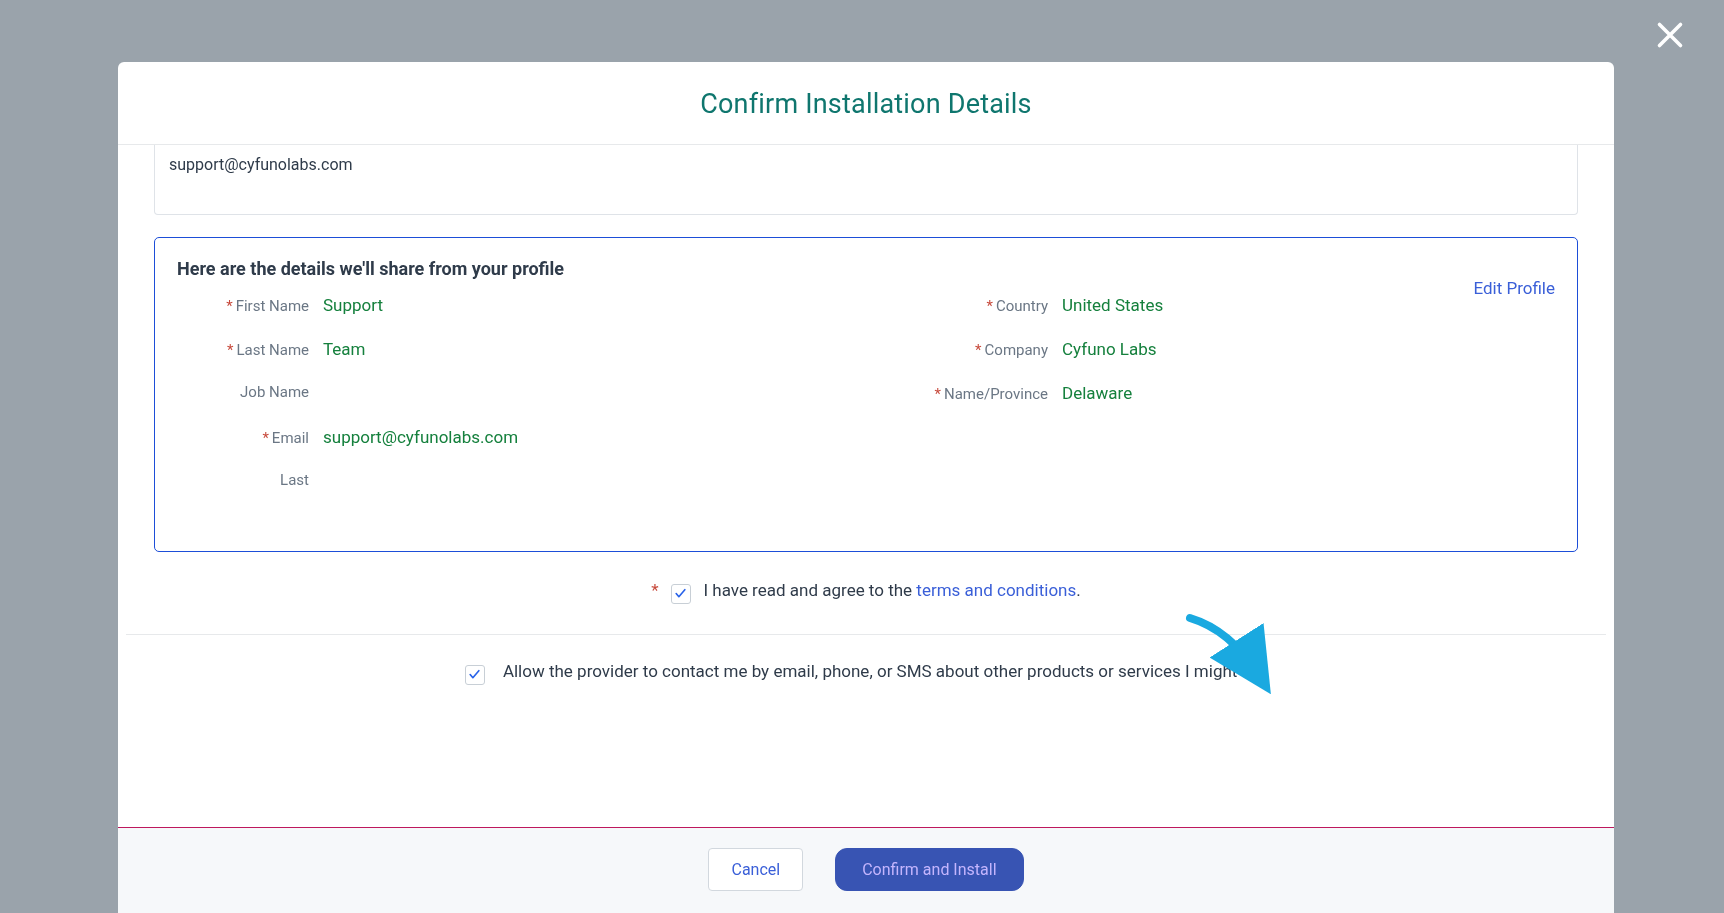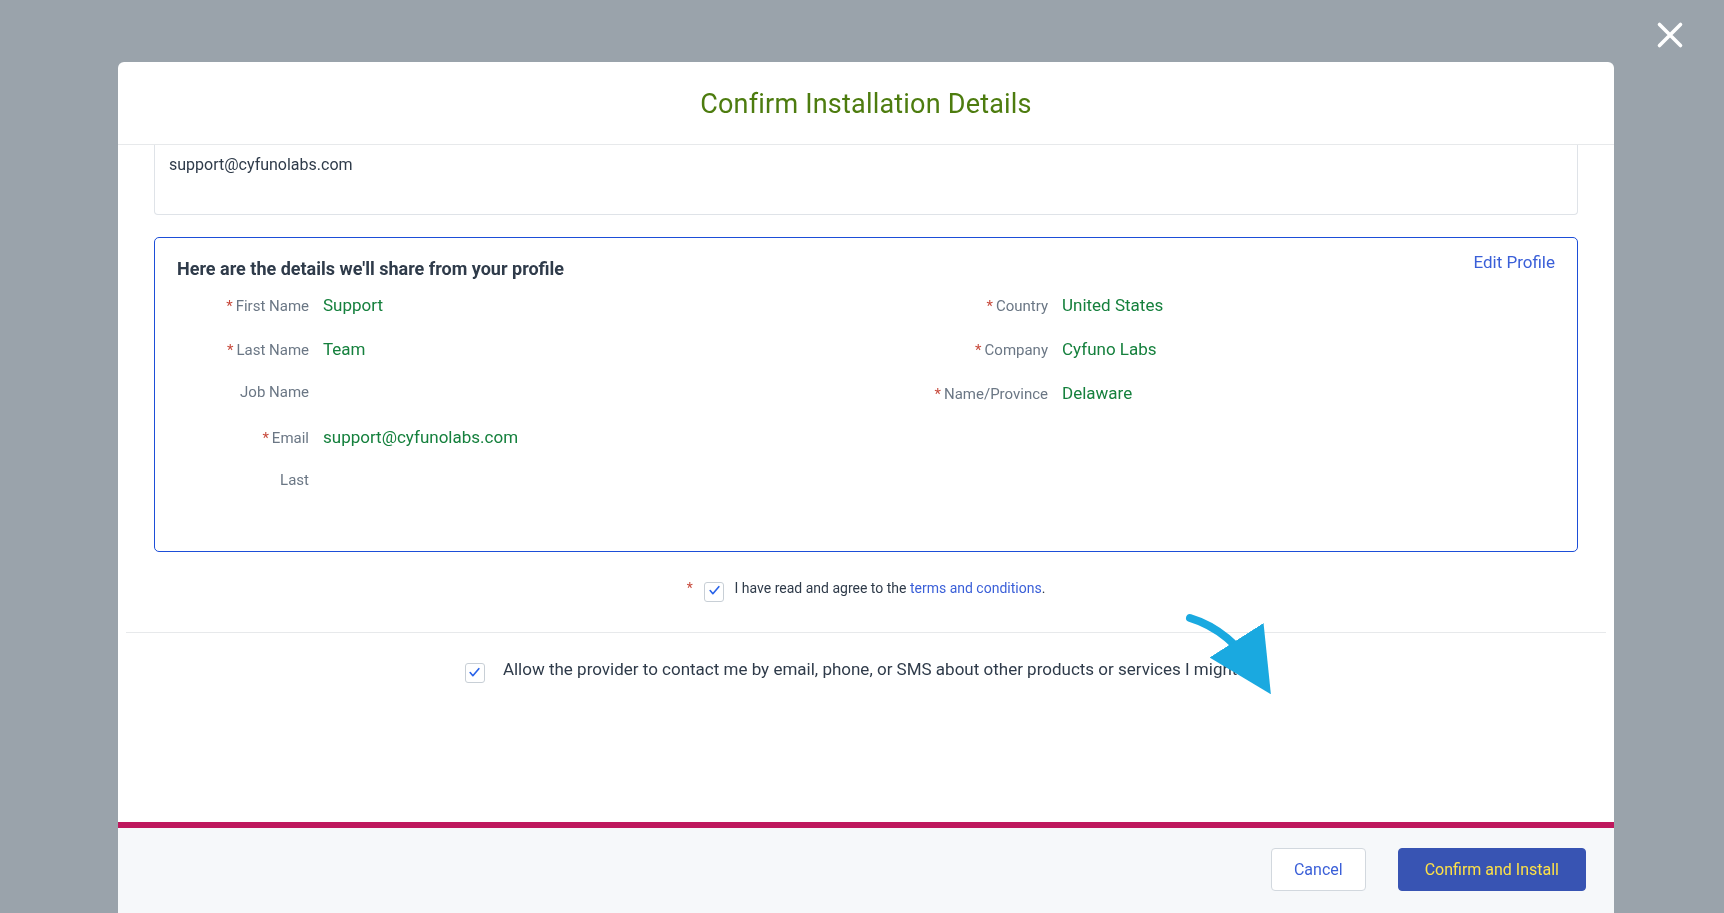--- a/index.html
+++ b/index.html
@@ -40,21 +40,21 @@
     }
 
     .modal-header {
       text-align: center;
       padding: 26px 0 24px;
       border-bottom: 1px solid #e7e9eb;
     }
     .modal-header h1 {
       font-size: 27px;
       font-weight: 400;
-      color: #4d7c0f;
+      color: #0f766e;
       letter-spacing: 0.2px;
     }
 
     .modal-body {
       padding: 0 36px;
       flex: 1;
       overflow: auto;
     }
 
     .email-box {
@@ -74,21 +74,21 @@
       position: relative;
     }
     .profile-box-heading {
       font-size: 18px;
       font-weight: 700;
       color: #2f3b4a;
       margin-bottom: 16px;
     }
     .edit-link {
       position: absolute;
-      top: 14px;
+      top: 40px;
       right: 22px;
       font-size: 17px;
       color: #3a5fd8;
       text-decoration: none;
     }
     .profile-grid {
       display: grid;
       grid-template-columns: 1fr 1fr;
       gap: 0 60px;
     }
@@ -110,21 +110,21 @@
     }
     .req { color: #c74a3c; margin-right: 3px; }
     .field-value {
       font-size: 17px;
       color: #15803d;
     }
 
     .terms-row {
       text-align: center;
       padding: 28px 0 6px;
-      font-size: 14px;
+      font-size: 17px;
       color: #2f3b4a;
     }
     .terms-row .req { margin-right: 8px; }
     .terms-row a { color: #3a5fd8; text-decoration: none; }
 
     .checkbox-widget {
       display: inline-flex;
       align-items: center;
       justify-content: center;
       width: 20px;
@@ -147,41 +147,42 @@
     .contact-row {
       text-align: center;
       padding: 26px 0 28px;
       font-size: 17px;
       color: #2f3b4a;
     }
     .contact-row .checkbox-widget { margin-right: 14px; }
 
     .modal-footer {
       background: #f6f8fa;
-      border-top: 6px solid #be185d;
+      border-top: 1px solid #be185d;
       padding: 20px 28px 22px;
       display: flex;
-      justify-content: flex-end;
+      justify-content: center;
       gap: 32px;
     }
     .btn {
       font-size: 16px;
       padding: 11px 22px;
       border-radius: 4px;
       border: 1px solid #d2d8de;
       background: #fff;
       color: #3a5fd8;
       cursor: pointer;
       font-family: inherit;
     }
     .btn.primary {
       background: #3854b3;
       border-color: #3854b3;
-      color: #fde047;
+      color: #c4b5fd;
       padding: 10px 26px;
+      border-radius: 12px;
     }
 
     .arrow-annotation {
       position: fixed;
       top: 616px;
       left: 1180px;
       width: 100px;
       height: 80px;
       pointer-events: none;
       z-index: 20;

